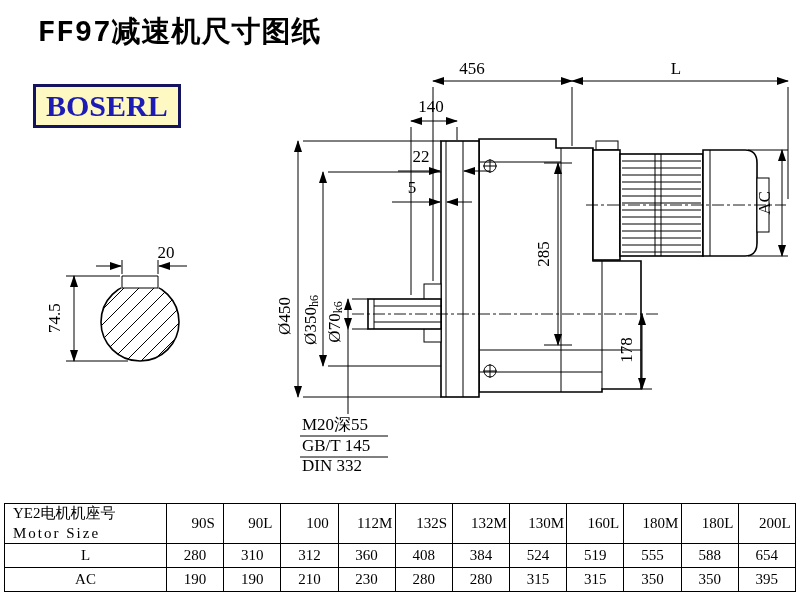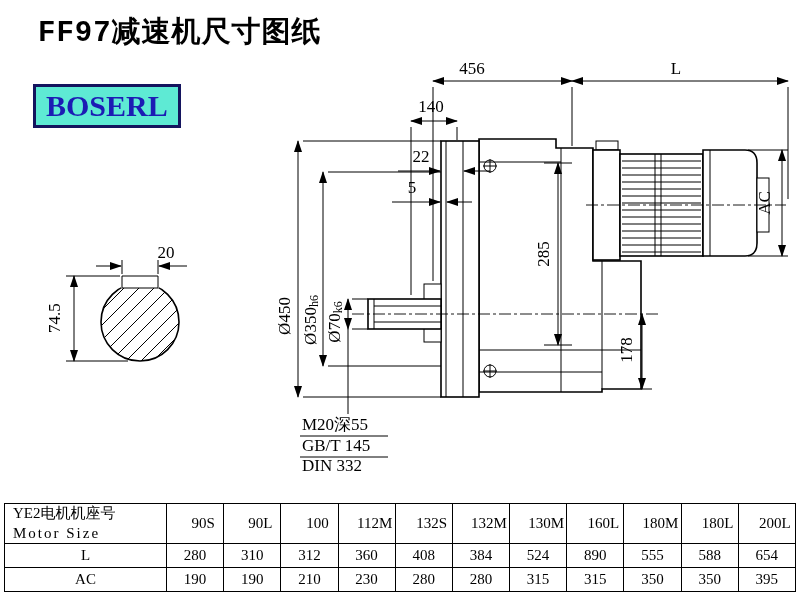--- a/index.html
+++ b/index.html
@@ -5,21 +5,21 @@
   * { margin:0; padding:0; box-sizing:border-box; }
   html,body { width:800px; height:616px; background:#fff; }
   body { position:relative; overflow:hidden; font-family:"Liberation Serif", serif; color:#000; }
   .page-title {
     position:absolute; left:38px; top:12px;
     font-family:Liberation Mono, monospace;
     font-weight:700; font-size:29px; letter-spacing:1px; color:#000;
   }
   .brand-logo {
     position:absolute; left:33px; top:84px;
-    border:3px solid #14145e; background:#5eead4;
+    border:3px solid #14145e; background:#fef9c3;
     padding:0 10px; line-height:38px;
     font-family:"Liberation Serif", serif;
     font-weight:700; font-size:30px; color:#1c1cb4;
   }
   svg.drawing { position:absolute; left:0; top:0; }
   .thin  { stroke:#000; stroke-width:1; fill:none; }
   .thick { stroke:#000; stroke-width:1.6; fill:none; }
   .wfill { fill:#fff; }
   .dim   { stroke:#000; stroke-width:1; fill:none; }
   .cl    { stroke:#000; stroke-width:0.9; fill:none; stroke-dasharray:12 3 3 3; }
@@ -257,21 +257,21 @@
   <tbody>
       <tr>
         <th>L</th>
         <td>280</td>
         <td>310</td>
         <td>312</td>
         <td>360</td>
         <td>408</td>
         <td>384</td>
         <td>524</td>
-        <td>890</td>
+        <td>519</td>
         <td>555</td>
         <td>588</td>
         <td>654</td>
       </tr>
       <tr>
         <th>AC</th>
         <td>190</td>
         <td>190</td>
         <td>210</td>
         <td>230</td>

